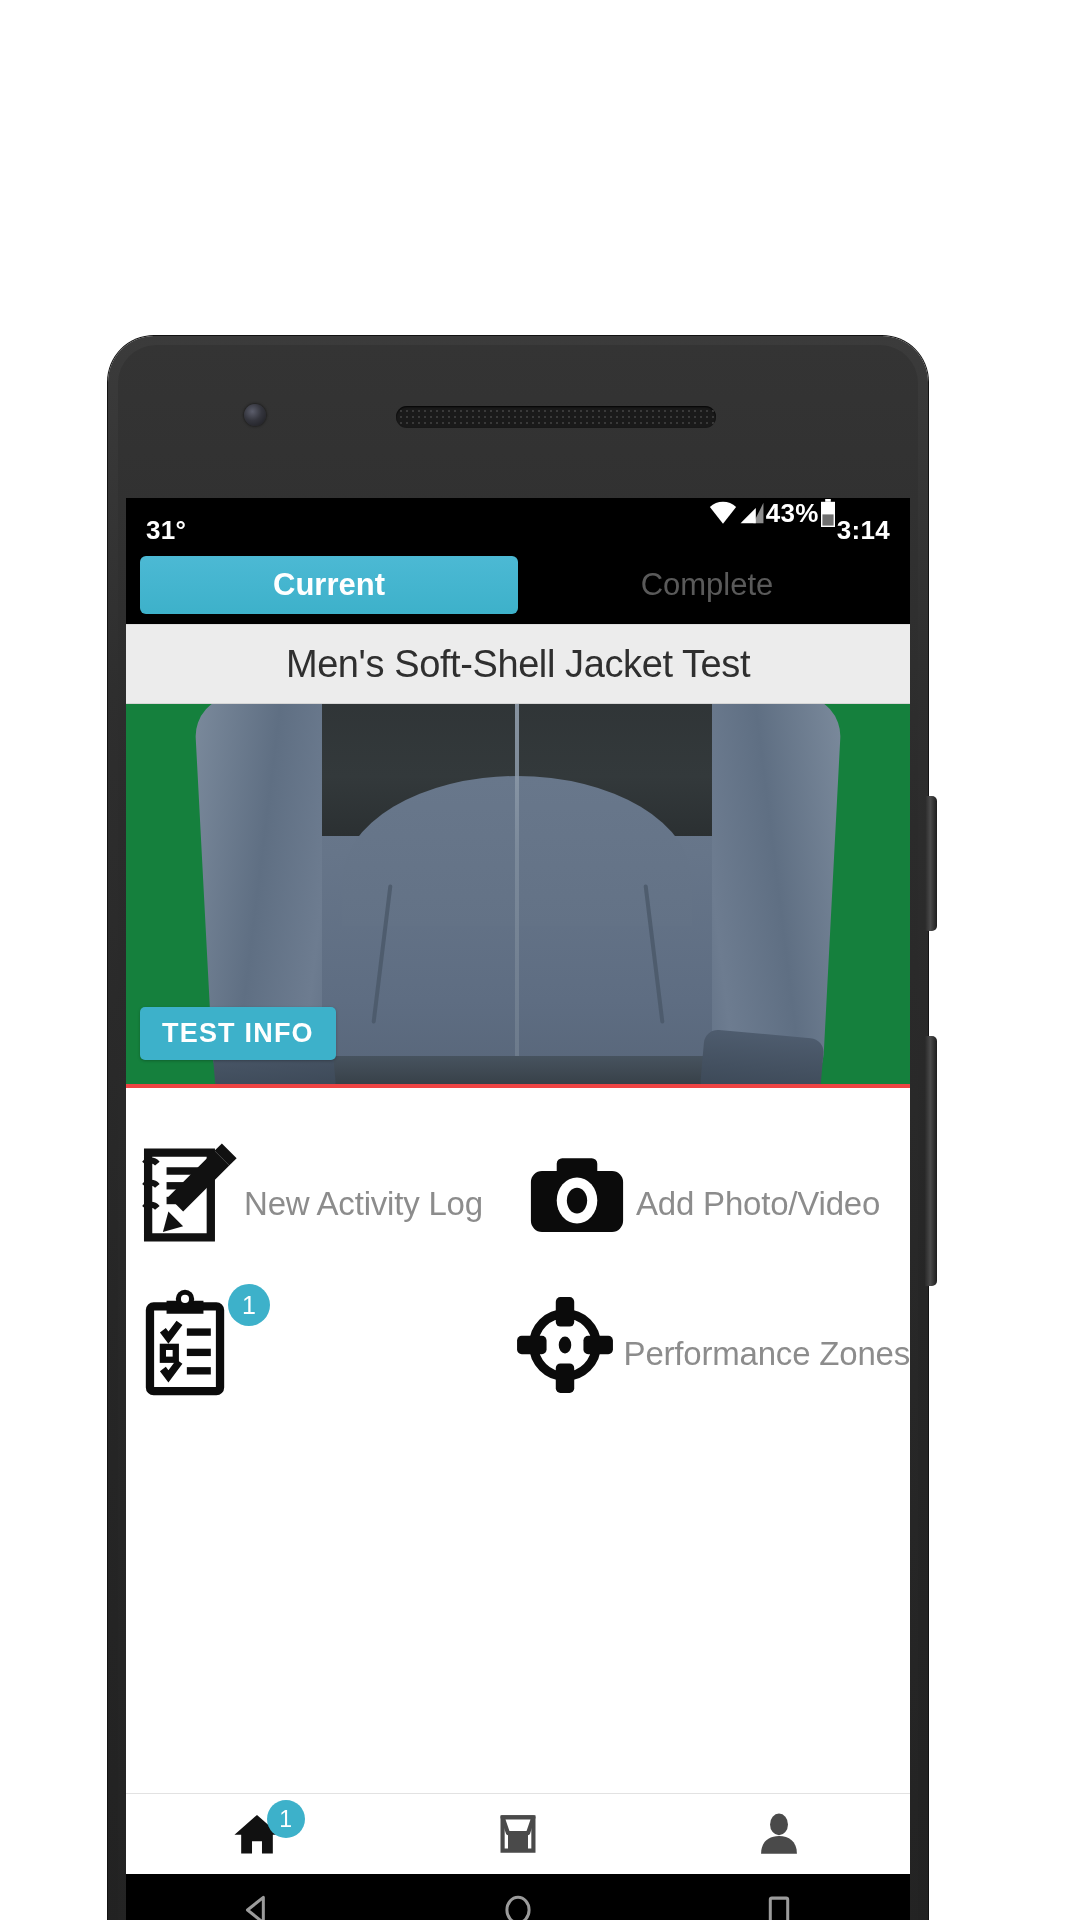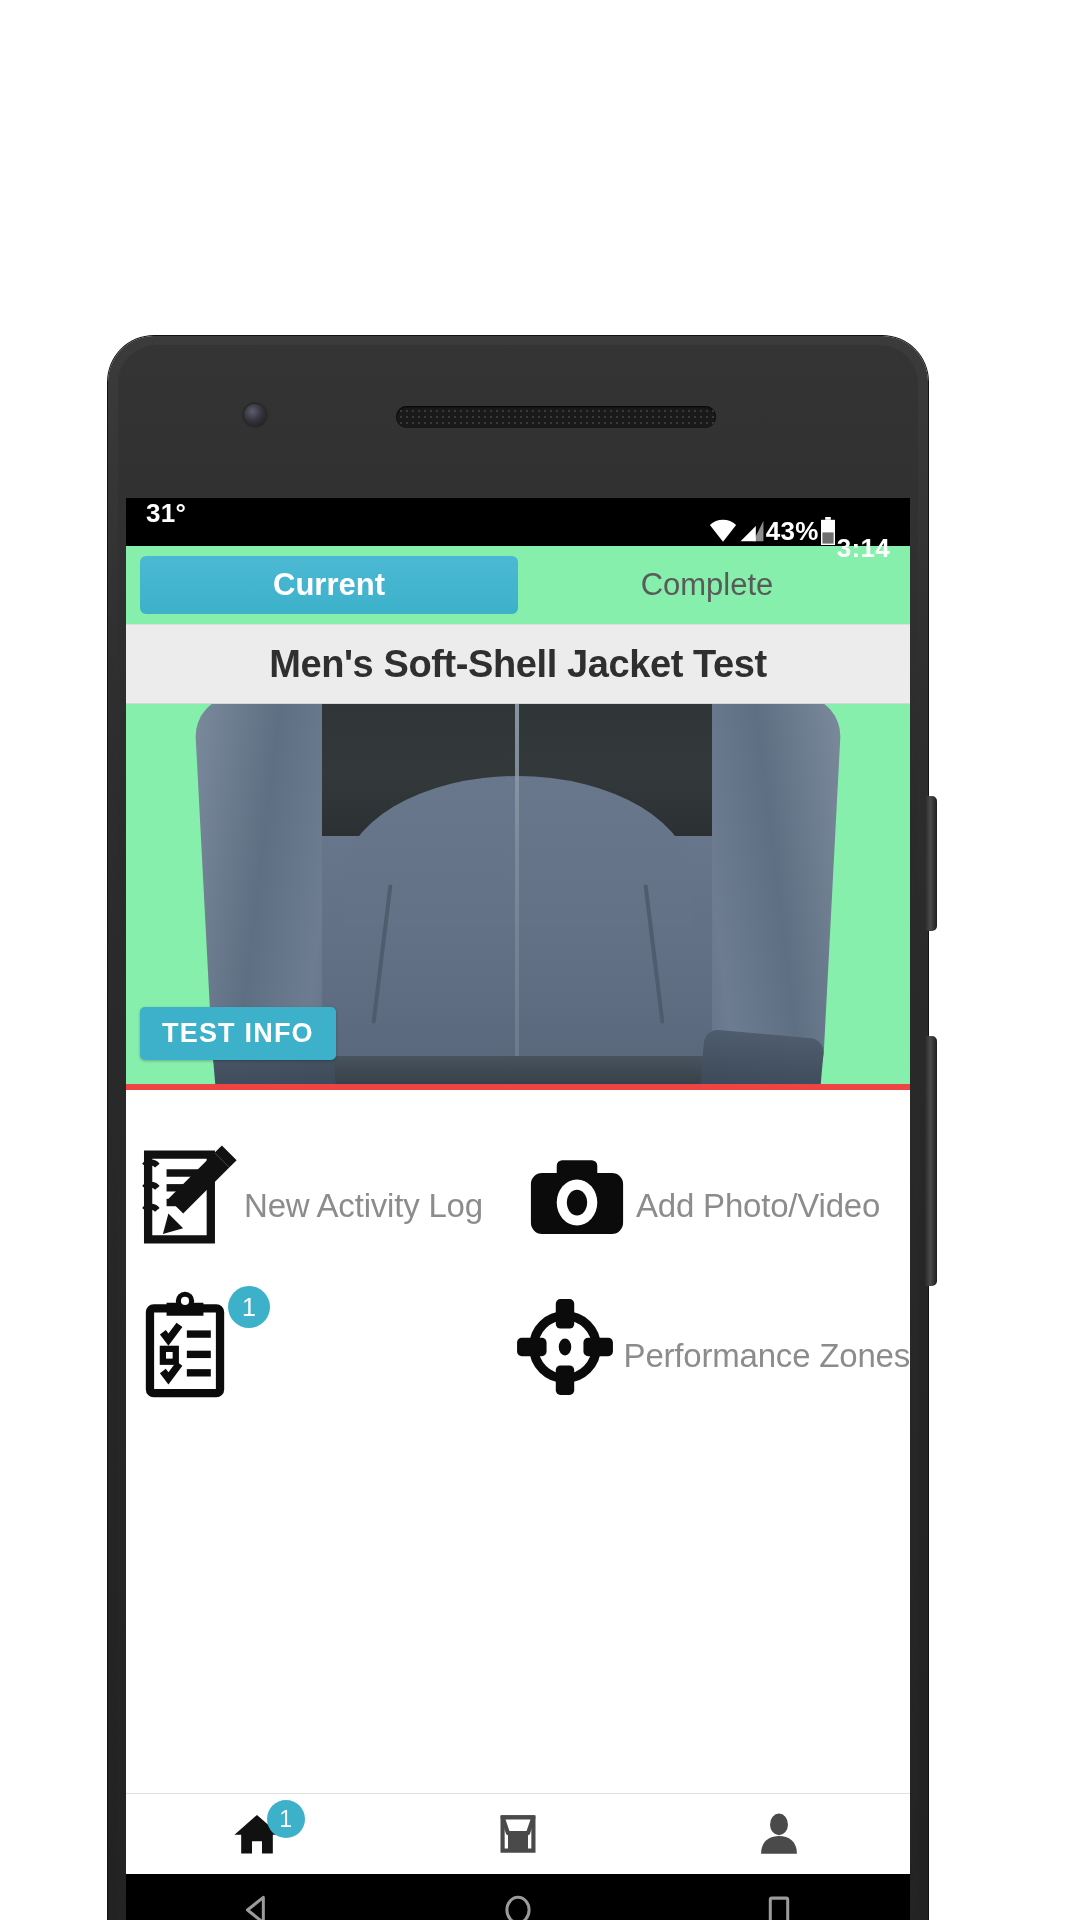--- a/index.html
+++ b/index.html
@@ -64,41 +64,41 @@
     left:18px; top:162px;
     width:784px; height:1448px;
     background:#ffffff;
     overflow:hidden;
   }
 
   
   #statusbar{
     height:48px;
     background:#000;
-    display:flex;align-items:flex-start;
+    display:flex;align-items:flex-end;
     padding:0 20px;
     color:#fff;
     font-size:26px;font-weight:bold;
     letter-spacing:.3px;
   }
   #temp{ flex:0 0 auto; }
   #status-right{
     margin-left:auto;
     display:flex;align-items:center;
   }
   .wifi-icon{ width:30px;height:24px;display:block; }
   .signal-icon{ width:28px;height:24px;display:block; }
   .battery-icon{ width:18px;height:28px;display:block; }
   #battery-pct{ font-size:26px;font-weight:bold; }
   #clock{ font-size:26px;font-weight:bold;margin-top:35px; }
 
   
   #tabbar{
     height:78px;
-    background:#86efac;
+    background:#000000;
     display:flex;
     align-items:center;
     padding:0 14px;
     box-sizing:border-box;
   }
   .tab{
     flex:1;
     height:58px;
     display:flex;align-items:center;justify-content:center;
     font-size:31px;
@@ -119,33 +119,33 @@
   
   #title-bar{
     height:78px;
     background:#ececec;
     border-top:1px solid #dedede;
     border-bottom:1px solid #d6d6d6;
     display:flex;align-items:center;justify-content:center;
   }
   #title-text{
     font-size:38px;
-    font-weight:bold;
+    font-weight:normal;
     color:#2f2f2f;
     letter-spacing:-.4px;
     white-space:nowrap;
   }
 
   
   #hero{
     position:relative;
     height:380px;
-    background:#86efac;
+    background:#15803d;
     overflow:hidden;
-    border-bottom:6px solid #ef4444;
+    border-bottom:4px solid #ef4444;
   }
   
   .jk{ position:absolute; }
   #jk-sleeve-l{
     left:78px; top:-10px;
     width:150px; height:400px;
     background:linear-gradient(100deg,#7b8a9c 0%,#5f6f83 40%,#6d7c90 70%,#55657a 100%);
     border-radius:40px 8px 34px 44px;
     transform:rotate(-3deg);
   }

